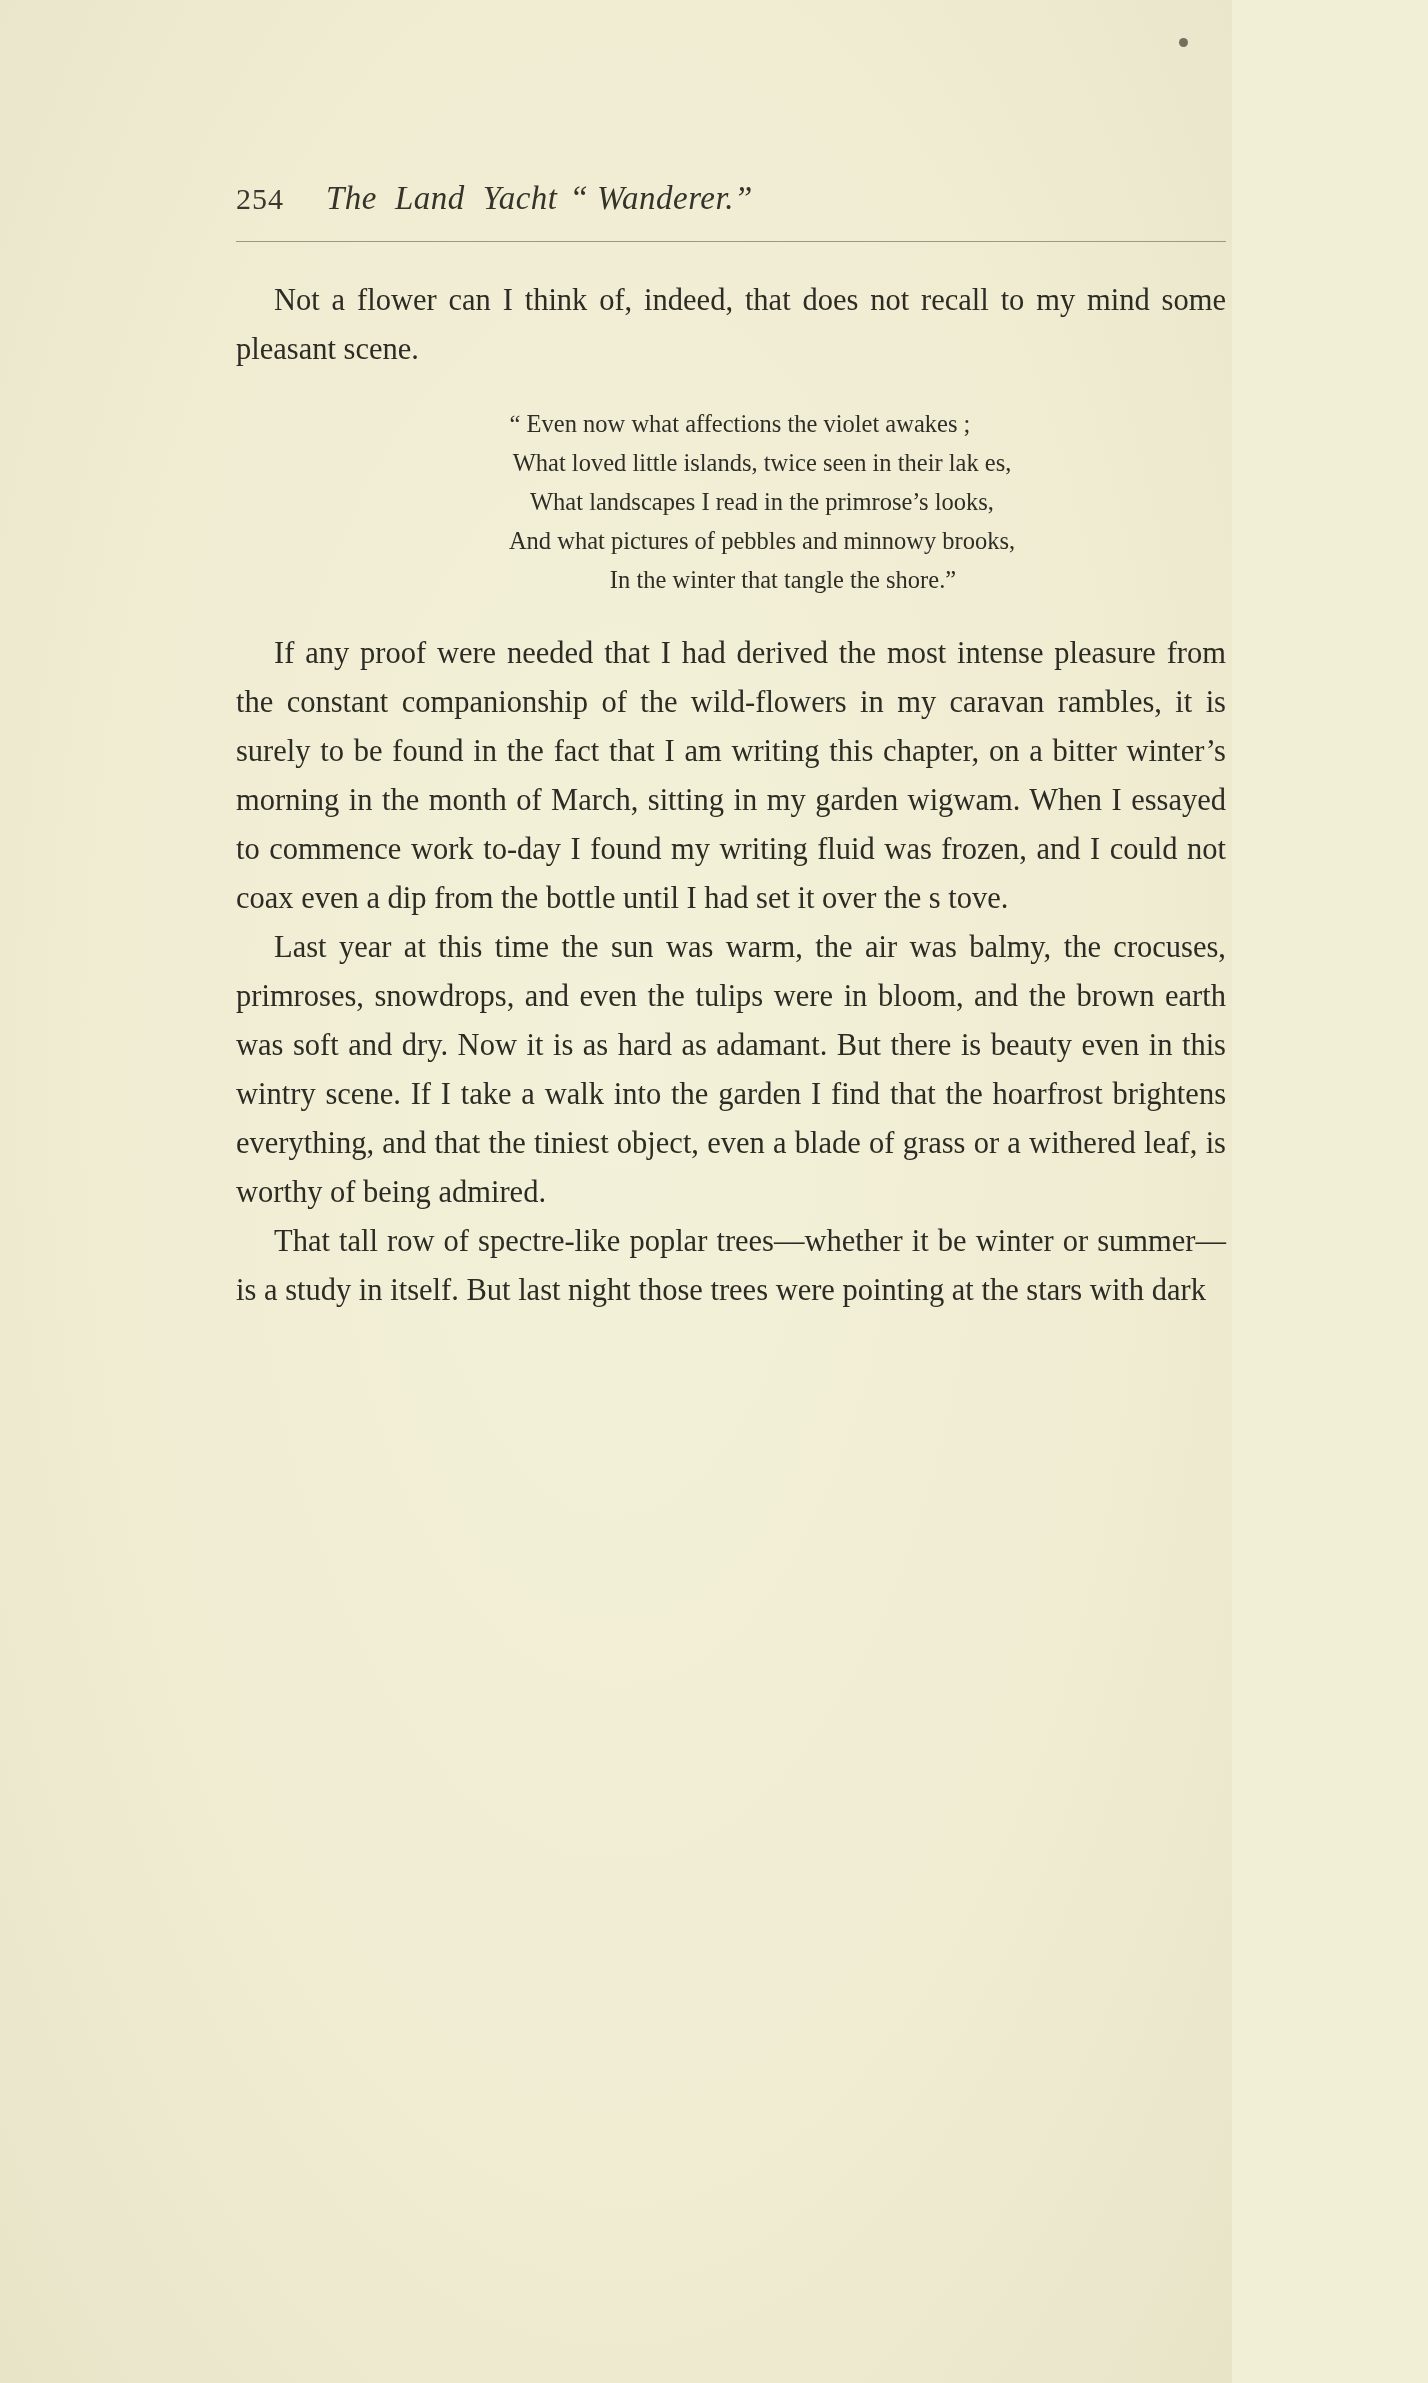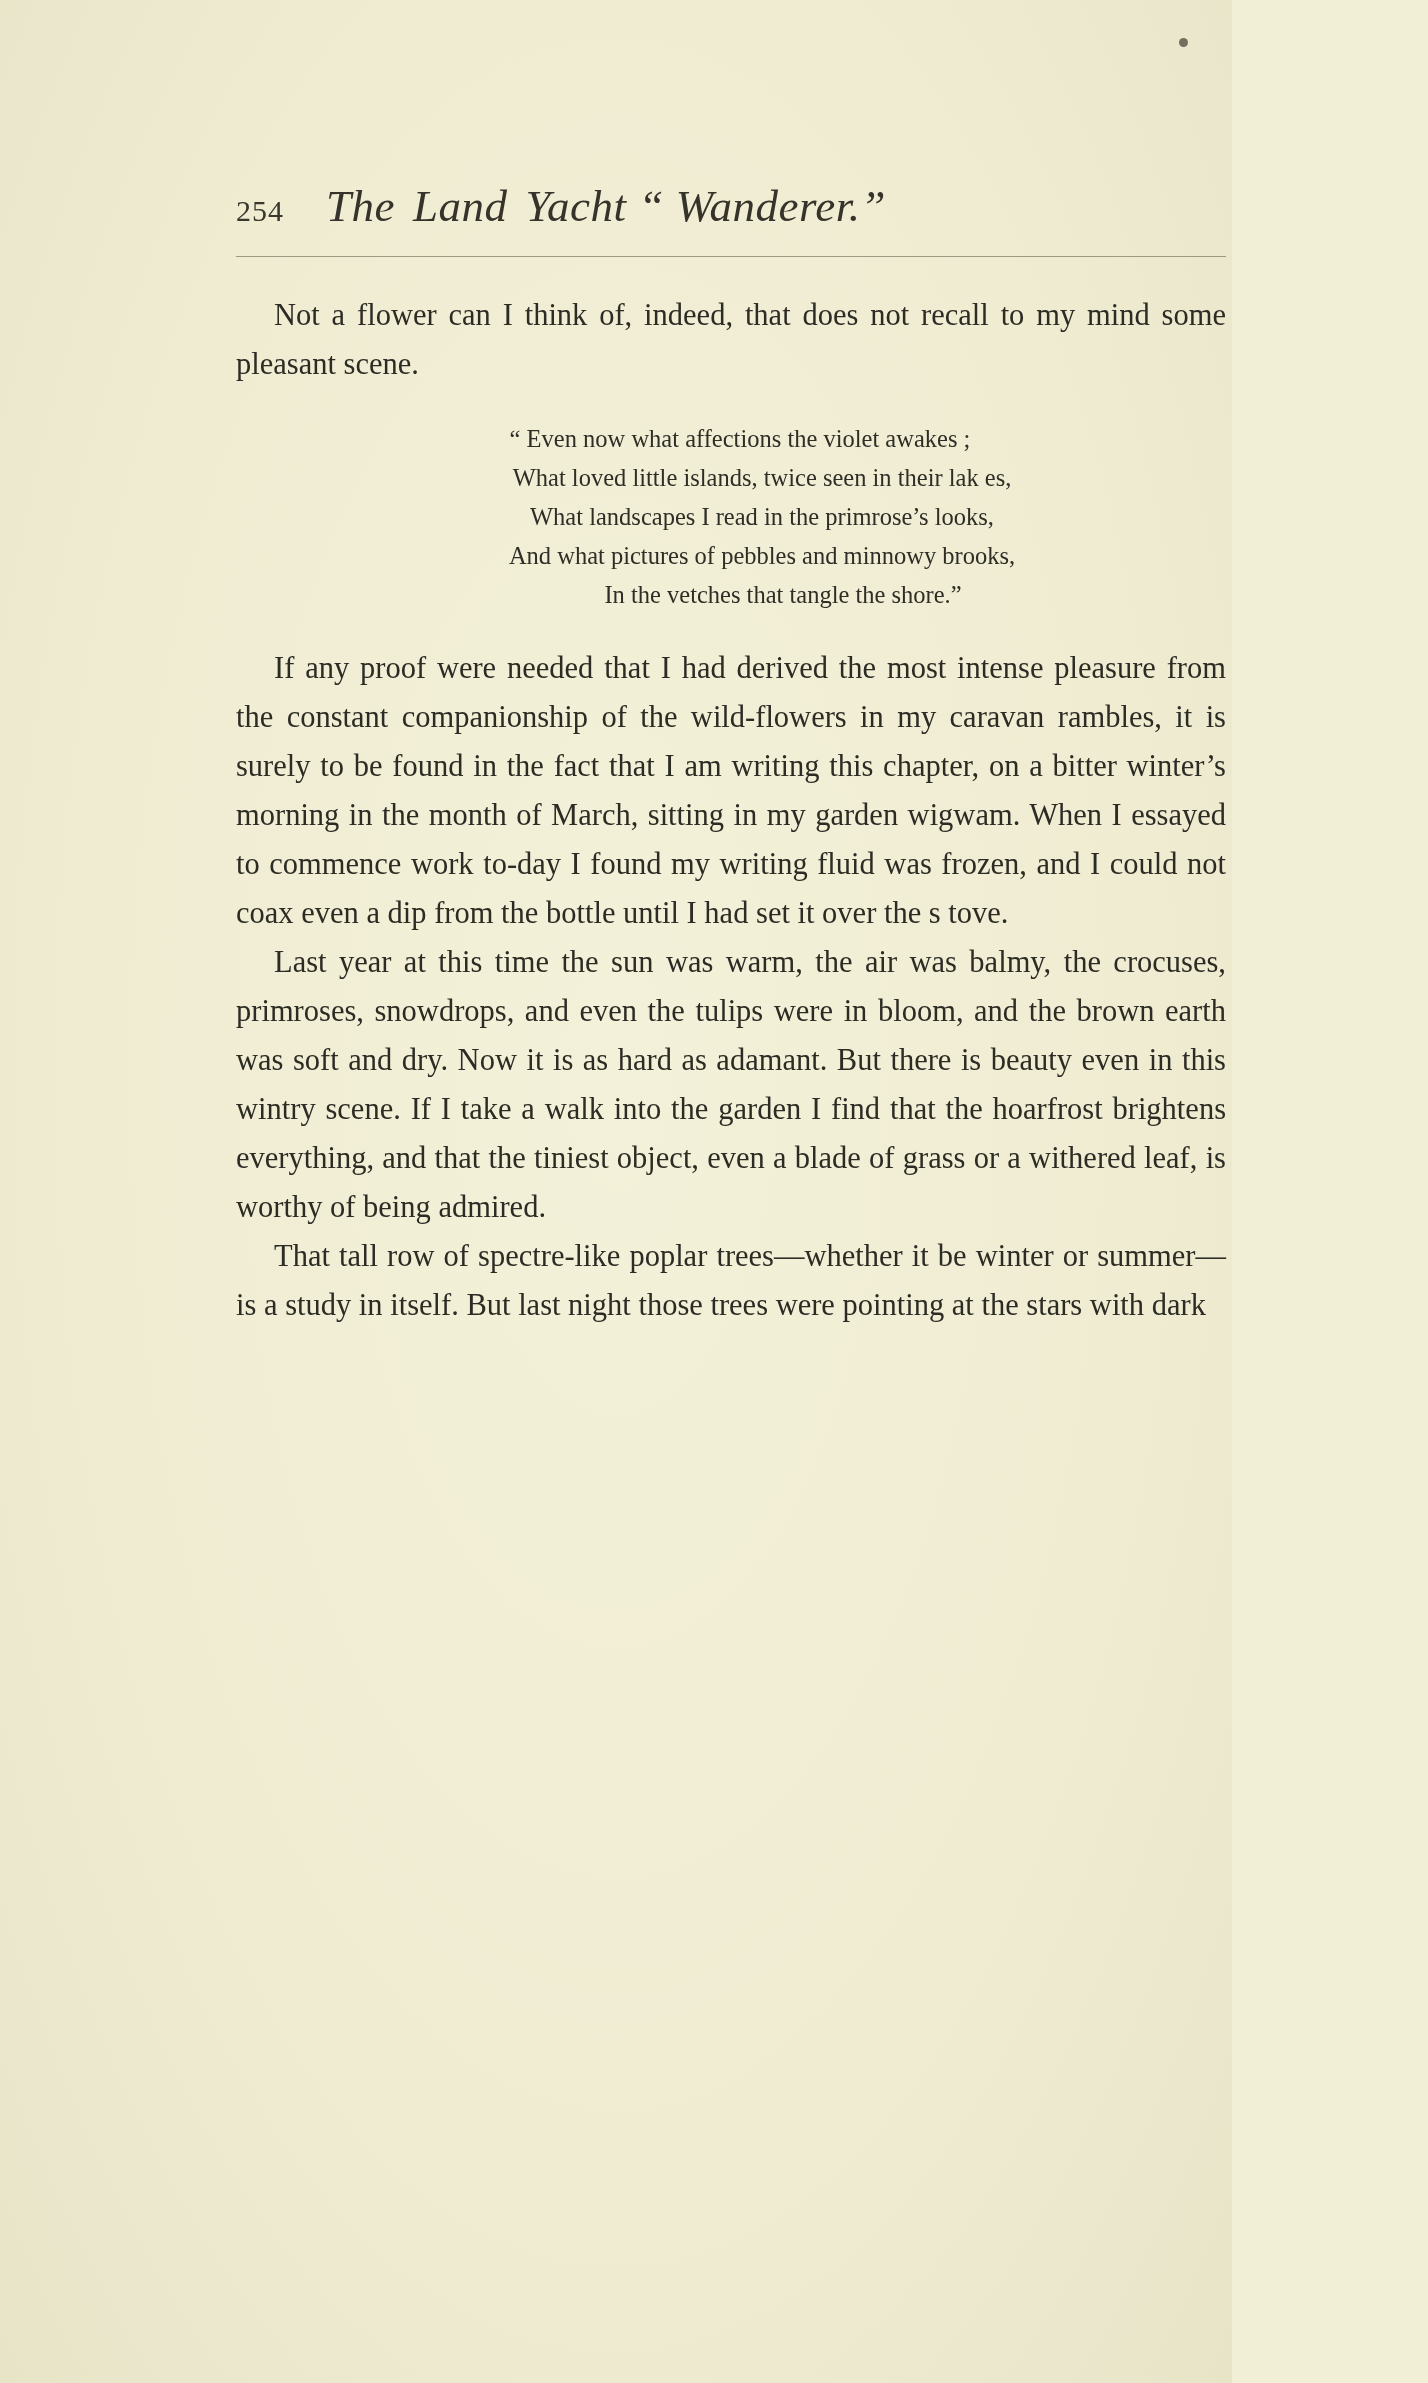--- a/index.html
+++ b/index.html
@@ -45,21 +45,21 @@
     letter-spacing: .5px;
   }
   .folio {
     font-style: normal;
     font-size: 30px;
     letter-spacing: 1px;
     margin-right: 42px;
     color: #3a382e;
   }
   .running-title {
-    font-size: 45px;
+    font-size: 33px;
     color: #35332a;
     white-space: nowrap;
     text-align: center;
   }
   .running-title .t1 { margin-right: 18px; }
   .running-title .t2 { margin-right: 18px; }
   .running-title .t3 { margin-right: 12px; }
   .rule {
     margin-top: 24px;
     border-top: 1px solid #8e8b74;
@@ -118,21 +118,21 @@
 
     <div class="body-text">
 
       <p>Not a flower can I think of, indeed, that does not recall to my mind some pleasant scene.</p>
 
       <div class="verse">
         <span class="ln i0">“ Even now what affections the violet awakes ;</span>
         <span class="ln i1">What loved little islands, twice seen in their lak es,</span>
         <span class="ln i3">What landscapes I read in the primrose’s looks,</span>
         <span class="ln i4">And what pictures of pebbles and minnowy brooks,</span>
-        <span class="ln i5">In the vetches that tangle the shore.”</span>
+        <span class="ln i5">In the winter that tangle the shore.”</span>
       </div>
 
       <p>If any proof were needed that I had derived the most intense pleasure from the constant companionship of the wild-flowers in my caravan rambles, it is surely to be found in the fact that I am writing this chapter, on a bitter winter’s morning in the month of March, sitting in my garden wigwam. When I essayed to commence work to-day I found my writing fluid was frozen, and I could not coax even a dip from the bottle until I had set it over the s tove.</p>
       <p>Last year at this time the sun was warm, the air was balmy, the crocuses, primroses, snowdrops, and even the tulips were in bloom, and the brown earth was soft and dry. Now it is as hard as adamant. But there is beauty even in this wintry scene. If I take a walk into the garden I find that the hoarfrost brightens everything, and that the tiniest object, even a blade of grass or a withered leaf, is worthy of being admired.</p>
       <p>That tall row of spectre-like poplar trees—whether it be winter or summer—is a study in itself. But last night those trees were pointing at the stars with dark</p>
 
     </div>
   </div>
 </div>
 

